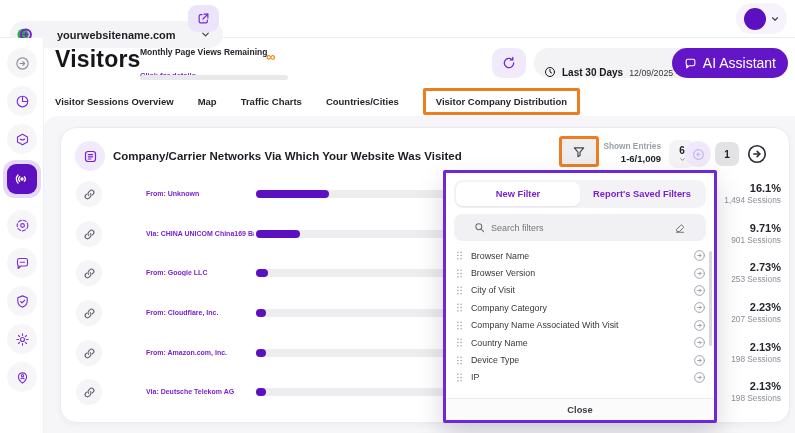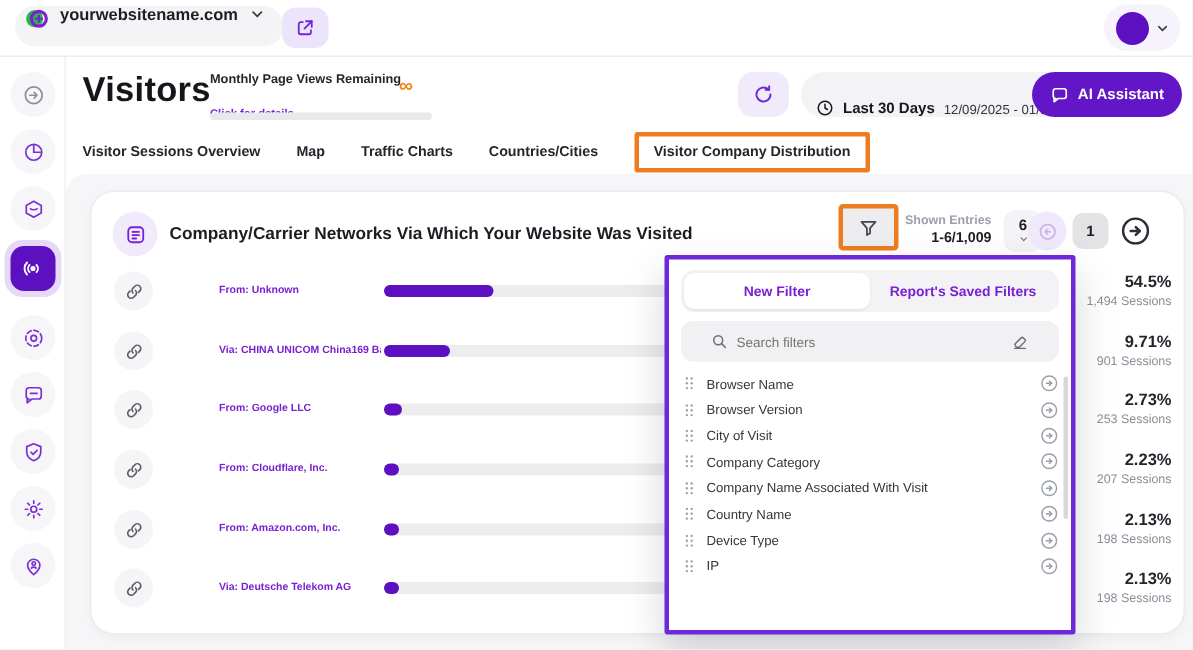--- a/index.html
+++ b/index.html
@@ -4,22 +4,22 @@
 <style>
   *{margin:0;padding:0;box-sizing:border-box}
   html,body{background:#e9e9ec}
   .app{position:relative;width:795px;height:433px;background:#fff;overflow:hidden;
        font-family:"Liberation Sans","DejaVu Sans",sans-serif;color:#1c1e24}
   svg{display:block}
   button{border:none;background:none;cursor:pointer;font-family:inherit}
 
   
   .topbar{position:absolute;left:0;top:0;right:0;height:38px;background:#fff;border-bottom:1px solid #ededf0;z-index:2}
-  .site-pill{position:absolute;left:10px;top:4px;height:27px;background:#f4f4f6;border-radius:14px;
-             display:flex;align-items:flex-start;gap:7px;padding:0 12px 0 6px;cursor:pointer}
+  .site-pill{position:absolute;left:10px;top:21px;height:27px;background:#f4f4f6;border-radius:14px;
+             display:flex;align-items:center;gap:24px;padding:0 12px 0 6px;cursor:pointer}
   .site-name{font-size:11px;font-weight:700;color:#1c1e24}
   .ext-btn{position:absolute;left:188px;top:5px;width:31px;height:27px;background:#ece4fb;border-radius:9px;
            color:#6d28d9;display:flex;align-items:center;justify-content:center}
   .avatar-pill{position:absolute;right:8px;top:3px;width:51px;height:31px;background:#f6f3fc;border-radius:16px;
                display:flex;align-items:center;justify-content:center;gap:4px;cursor:pointer}
   .avatar{width:22px;height:22px;border-radius:50%;background:#5c10c0}
 
   
   .sidebar{position:absolute;left:0;top:38px;width:44px;bottom:0;background:#fff;border-right:1px solid #f0f0f2;z-index:2}
   .sb-item{position:absolute;left:7px;width:30px;height:30px;border-radius:50%;background:#f6f6f8;
@@ -37,21 +37,21 @@
   .quota-bar{position:absolute;left:140px;top:75px;width:148px;height:5px;background:#e9e9eb;border-radius:3px}
   .infinity{position:absolute;left:266px;top:49px;color:#f5820d;font-size:13px;font-weight:700}
   .refresh-btn{position:absolute;left:492px;top:48px;width:34px;height:30px;border-radius:10px;background:#f0eafb;
                color:#6d28d9;display:flex;align-items:center;justify-content:center}
   .date-pill{position:absolute;left:534px;top:48px;height:30px;background:#f3f3f5;border-radius:15px;
              display:flex;align-items:flex-end;gap:6px;padding:0 10px;cursor:pointer;color:#44474d}
   .date-preset{font-size:10px;font-weight:700;color:#17181c;white-space:nowrap}
   .date-range{font-size:8.8px;color:#33363c;white-space:nowrap}
   .ai-btn{position:absolute;right:7px;top:48px;height:30px;padding:0 12px;background:#6316c8;border-radius:15px;
           color:#fff;display:flex;align-items:center;gap:6px}
-  .ai-label{font-size:10px;font-weight:700}
+  .ai-label{font-size:14px;font-weight:400}
 
   
   .tabs{position:absolute;left:55px;top:86px;height:30px;display:flex;align-items:center;gap:24px;z-index:1}
   .tab{font-size:9.5px;font-weight:700;color:#23262b;white-space:nowrap;cursor:pointer}
   .tab.annotated{border:3px solid #ed7d20;padding:5px 10px;border-radius:2px;background:#fff}
 
   .content-bg{position:absolute;left:44px;top:116px;right:0;bottom:0;background:#f6f6f8;border-top-left-radius:14px}
 
   
   .card{position:absolute;left:60px;top:127px;width:730px;height:296px;background:#fff;
@@ -312,21 +312,21 @@
       <div class="licon">
           <svg width="13" height="13" viewBox="0 0 24 24">
             <use href="#i-link"></use>
           </svg>
         </div>
       <span class="blabel">From: Unknown</span>
       <div class="track">
           <div class="fill" style="width: 16.1%;"></div>
         </div>
       <div class="pctblock">
-        <div class="pct-v">54.5%</div>
+        <div class="pct-v">16.1%</div>
         <div class="pct-s">1,494 Sessions</div>
       </div>
     </div>
     <div class="brow" style="top:93px">
       <div class="licon">
           <svg width="13" height="13" viewBox="0 0 24 24">
             <use href="#i-link"></use>
           </svg>
         </div>
       <span class="blabel">Via: CHINA UNICOM China169 Backbone</span>
@@ -484,15 +484,16 @@
         <svg width="11" height="11" viewBox="0 0 24 24">
             <use href="#i-drag"></use>
           </svg>
         <span class="plabel">IP</span>
         <svg width="13" height="13" viewBox="0 0 24 24">
             <use href="#i-arrowc"></use>
           </svg>
       </div>
     </div>
     <div class="pscroll"></div>
+    <div class="pclose">Close</div>
   </div>
 
 </div>
 
 </body></html>

